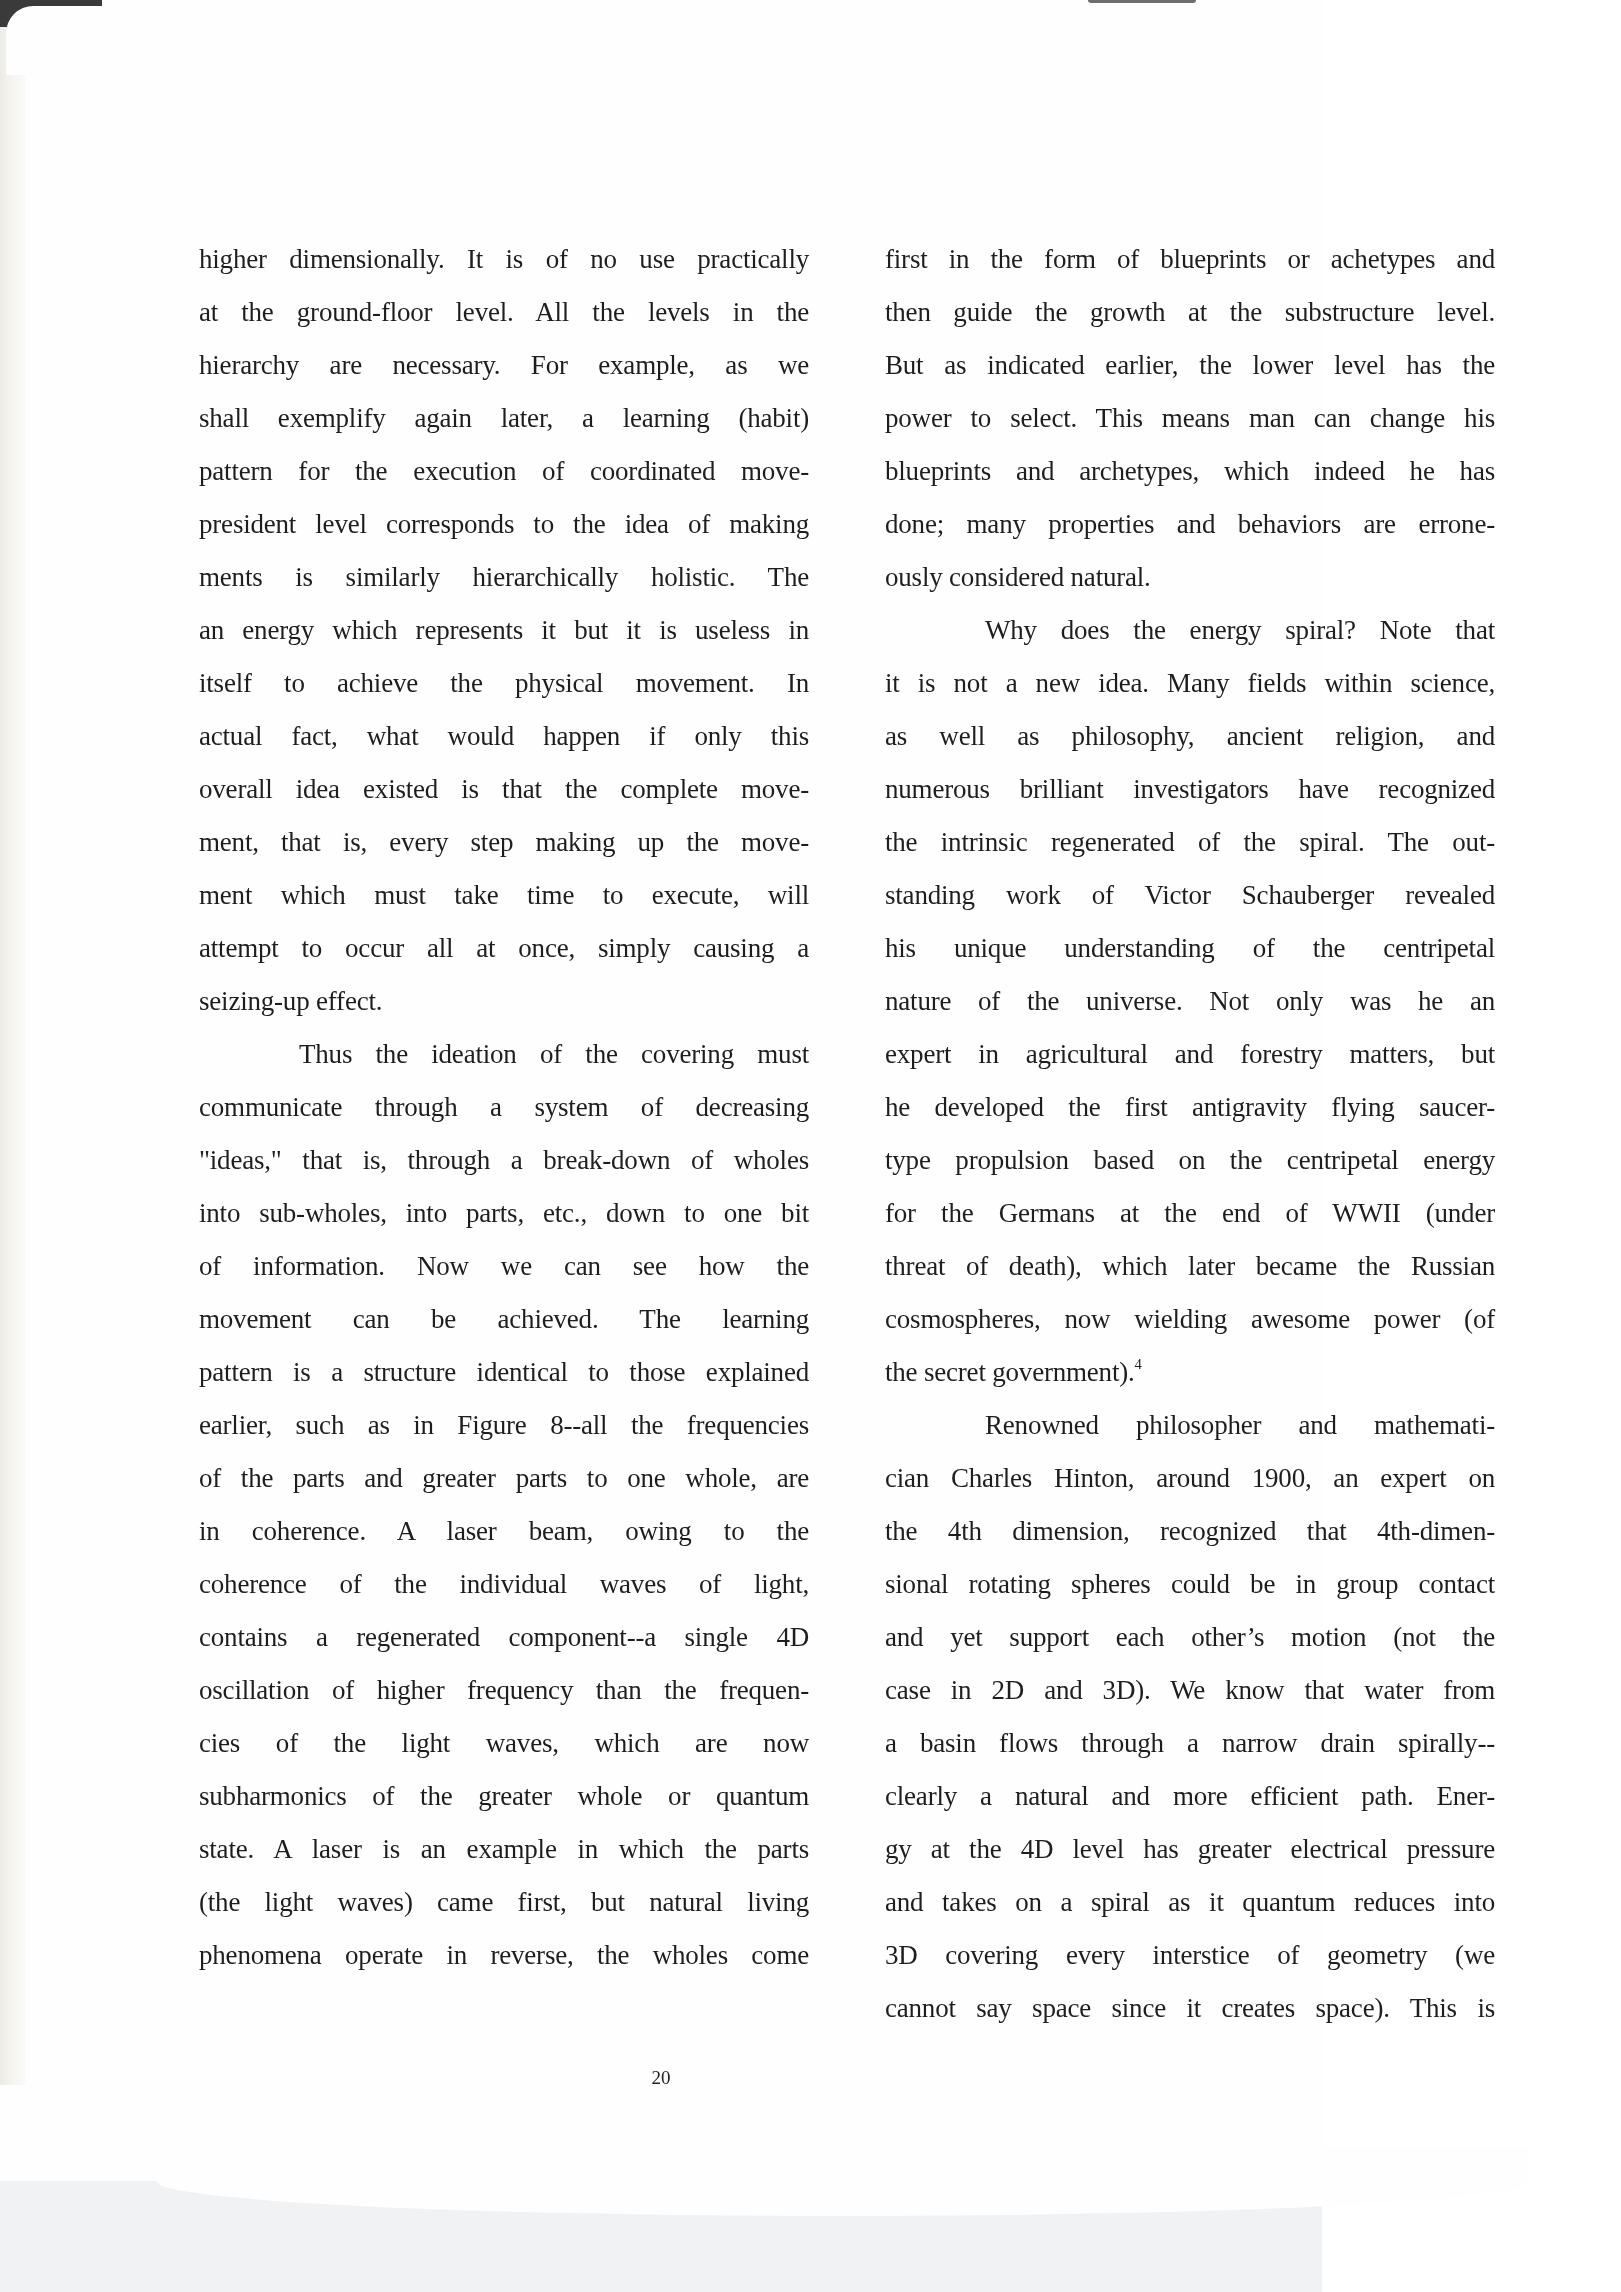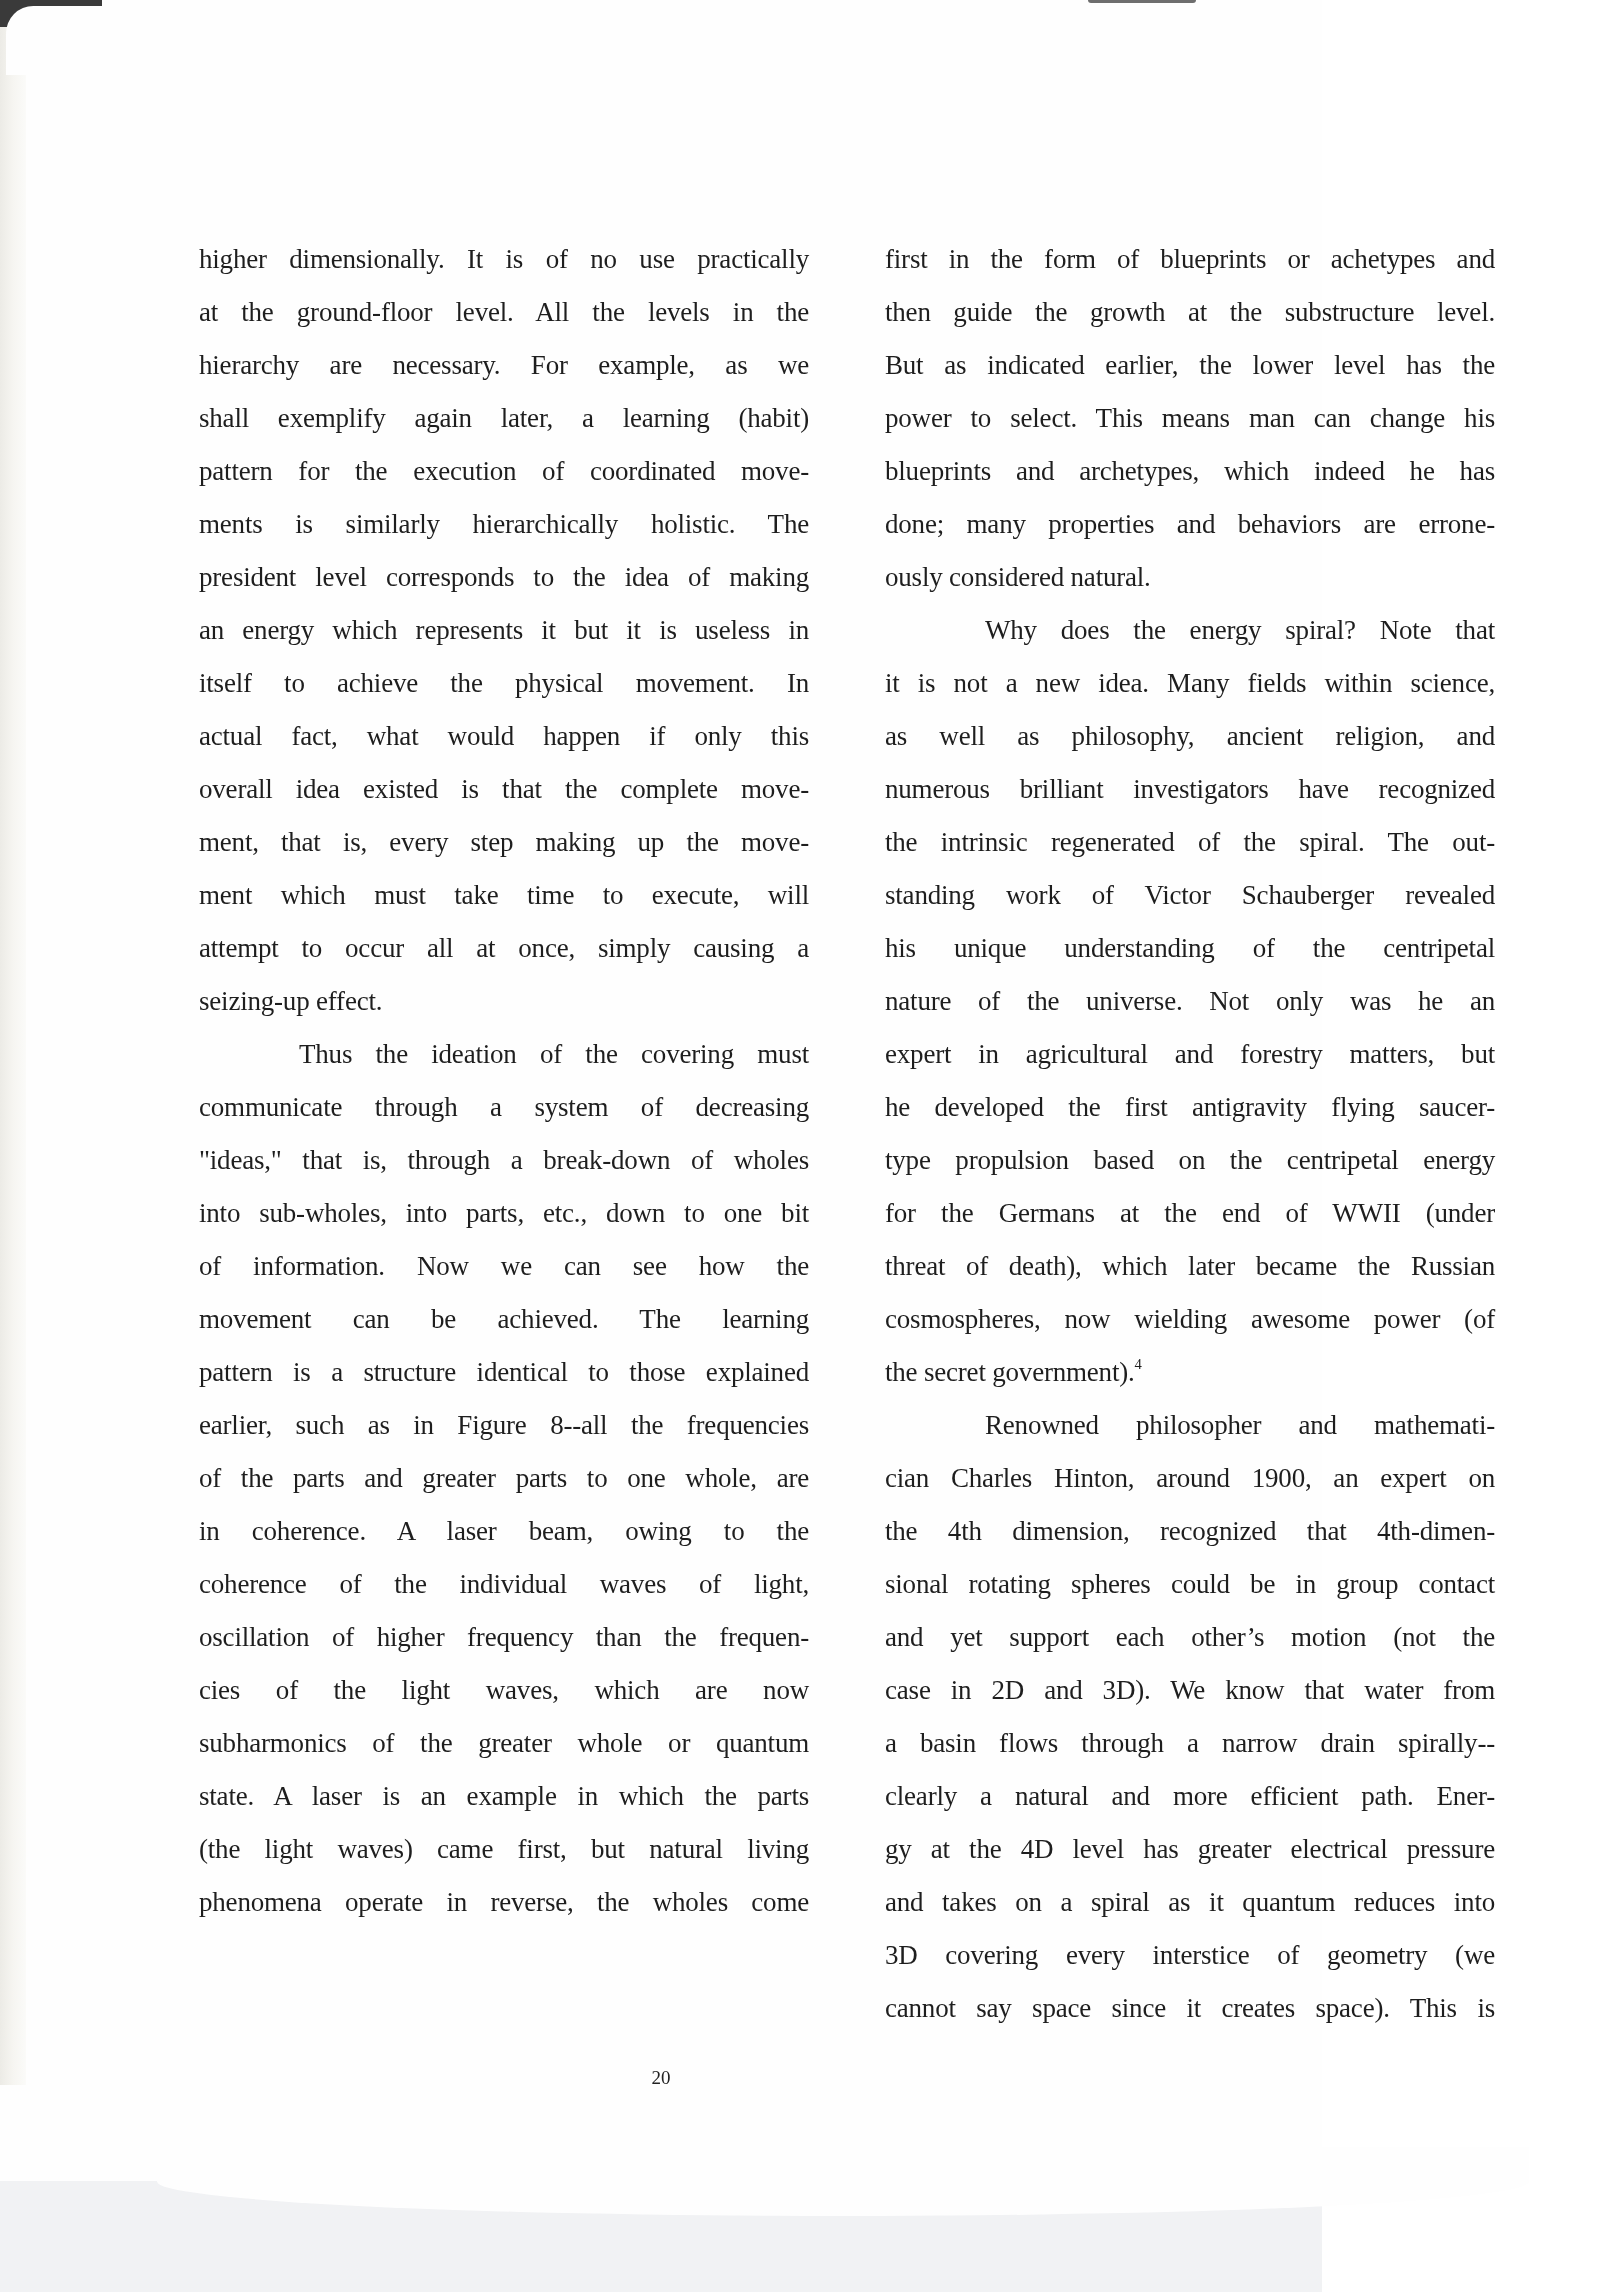--- a/index.html
+++ b/index.html
@@ -111,41 +111,42 @@
   <div class="scan-top-mark"></div>
   <div class="scan-bottom-shade"></div>
   <div class="scan-bottom-wave"></div>
 
   <div class="column col-left" id="col-left">
       <span class="line"><span>higher dimensionally.  It is of no use practically</span></span>
       <span class="line"><span>at the ground-floor level.  All the levels in the</span></span>
       <span class="line"><span>hierarchy are necessary.  For example, as we</span></span>
       <span class="line"><span>shall exemplify again later, a learning (habit)</span></span>
       <span class="line"><span>pattern for the execution of coordinated move-</span></span>
+      <span class="line"><span>president level corresponds to the idea of making</span></span>
       <span class="line"><span>ments is similarly hierarchically holistic.  The</span></span>
-      <span class="line"><span>president level corresponds to the idea of making</span></span>
       <span class="line"><span>an energy which represents it but it is useless in</span></span>
       <span class="line"><span>itself to achieve the physical movement.  In</span></span>
       <span class="line"><span>actual fact, what would happen if only this</span></span>
       <span class="line"><span>overall idea existed is that the complete move-</span></span>
       <span class="line"><span>ment, that is, every step making up the move-</span></span>
       <span class="line"><span>ment which must take time to execute, will</span></span>
       <span class="line"><span>attempt to occur all at once, simply causing a</span></span>
       <span class="line last"><span>seizing-up effect.</span></span>
       <span class="line indent"><span>Thus the ideation of the covering must</span></span>
       <span class="line"><span>communicate through a system of decreasing</span></span>
       <span class="line"><span>"ideas," that is, through a break-down of wholes</span></span>
       <span class="line"><span>into sub-wholes, into parts, etc., down to one bit</span></span>
       <span class="line"><span>of information.  Now we can see how the</span></span>
       <span class="line"><span>movement can be achieved.  The learning</span></span>
       <span class="line"><span>pattern is a structure identical to those explained</span></span>
       <span class="line"><span>earlier, such as in Figure 8--all the frequencies</span></span>
       <span class="line"><span>of the parts and greater parts to one whole, are</span></span>
       <span class="line"><span>in coherence.  A laser beam, owing to the</span></span>
       <span class="line"><span>coherence of the individual waves of light,</span></span>
+      <span class="line"><span>contains a regenerated component--a single 4D</span></span>
       <span class="line"><span>oscillation of higher frequency than the frequen-</span></span>
       <span class="line"><span>cies of the light waves, which are now</span></span>
       <span class="line"><span>subharmonics of the greater whole or quantum</span></span>
       <span class="line"><span>state.  A laser is an example in which the parts</span></span>
       <span class="line"><span>(the light waves) came first, but natural living</span></span>
       <span class="line"><span>phenomena operate in reverse, the wholes come</span></span>
     </div>
   <div class="column col-right" id="col-right">
       <span class="line"><span>first in the form of blueprints or achetypes and</span></span>
       <span class="line"><span>then guide the growth at the substructure level.</span></span>

